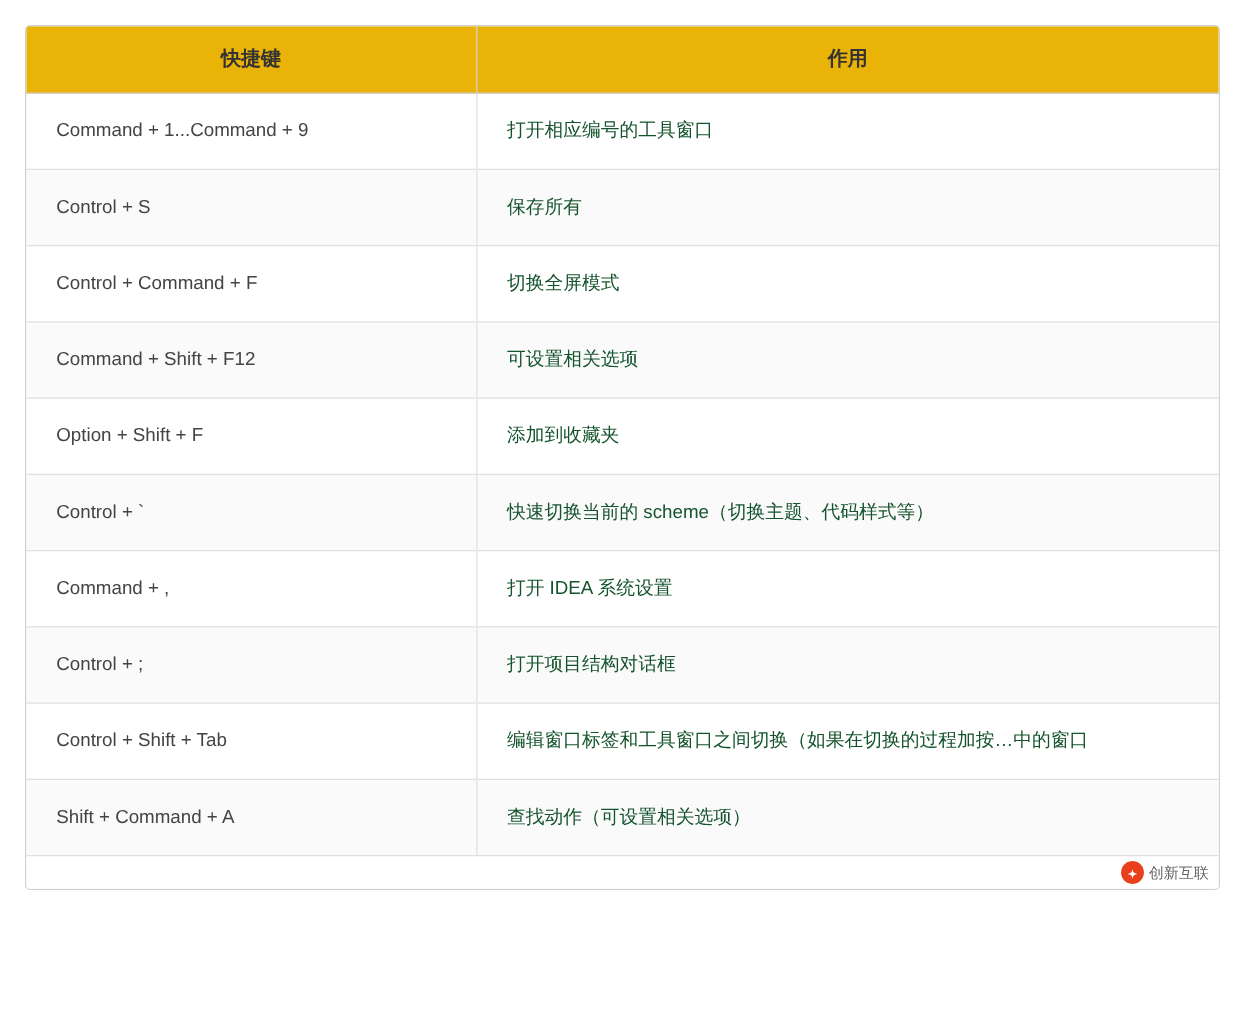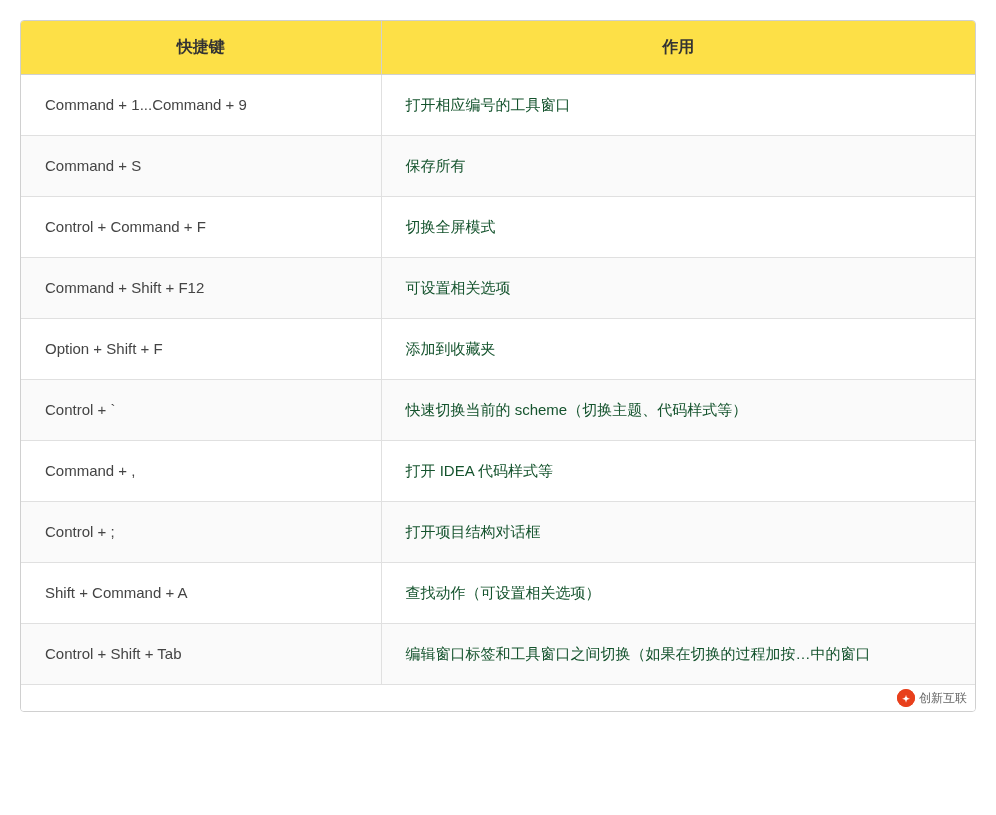--- a/index.html
+++ b/index.html
@@ -24,21 +24,21 @@
       border-radius: 4px;
       overflow: hidden;
     }
 
     table {
       width: 100%;
       border-collapse: collapse;
     }
 
     thead tr {
-      background-color: #fde047;
+      background-color: #eab308;
     }
 
     thead th {
       padding: 16px 24px;
       font-size: 16px;
       font-weight: bold;
       color: #333;
       text-align: center;
       border-bottom: 1px solid #d0d0d0;
     }
@@ -117,54 +117,54 @@
         <th>快捷键</th>
         <th>作用</th>
       </tr>
     </thead>
     <tbody id="table-body">
     <tr>
           <td>Command + 1...Command + 9</td>
           <td>打开相应编号的工具窗口</td>
         </tr>
         <tr>
-          <td>Command + S</td>
+          <td>Control + S</td>
           <td>保存所有</td>
         </tr>
         <tr>
           <td>Control + Command + F</td>
           <td>切换全屏模式</td>
         </tr>
         <tr>
           <td>Command + Shift + F12</td>
           <td>可设置相关选项</td>
         </tr>
         <tr>
           <td>Option + Shift + F</td>
           <td>添加到收藏夹</td>
         </tr>
         <tr>
           <td>Control + `</td>
           <td>快速切换当前的 scheme（切换主题、代码样式等）</td>
         </tr>
         <tr>
           <td>Command + ,</td>
-          <td>打开 IDEA 代码样式等</td>
+          <td>打开 IDEA 系统设置</td>
         </tr>
         <tr>
           <td>Control + ;</td>
           <td>打开项目结构对话框</td>
         </tr>
         <tr>
+          <td>Control + Shift + Tab</td>
+          <td>编辑窗口标签和工具窗口之间切换（如果在切换的过程加按…中的窗口</td>
+        </tr>
+        <tr>
           <td>Shift + Command + A</td>
           <td>查找动作（可设置相关选项）</td>
-        </tr>
-        <tr>
-          <td>Control + Shift + Tab</td>
-          <td>编辑窗口标签和工具窗口之间切换（如果在切换的过程加按…中的窗口</td>
         </tr>
       </tbody>
   </table>
   <div class="watermark">
     <span class="watermark-icon">
       <svg width="18" height="18" viewBox="0 0 18 18">
         <circle cx="9" cy="9" r="9" fill="#e8401c"></circle>
         <text x="9" y="13" text-anchor="middle" font-size="9" fill="white" font-weight="bold">✦</text>
       </svg>
     </span>

